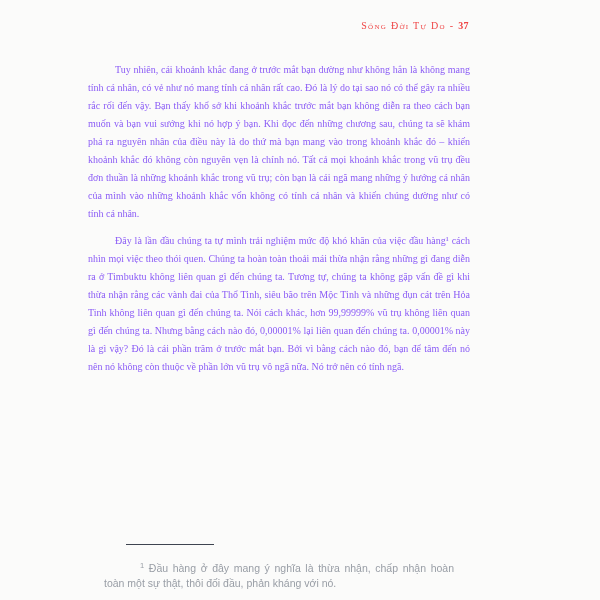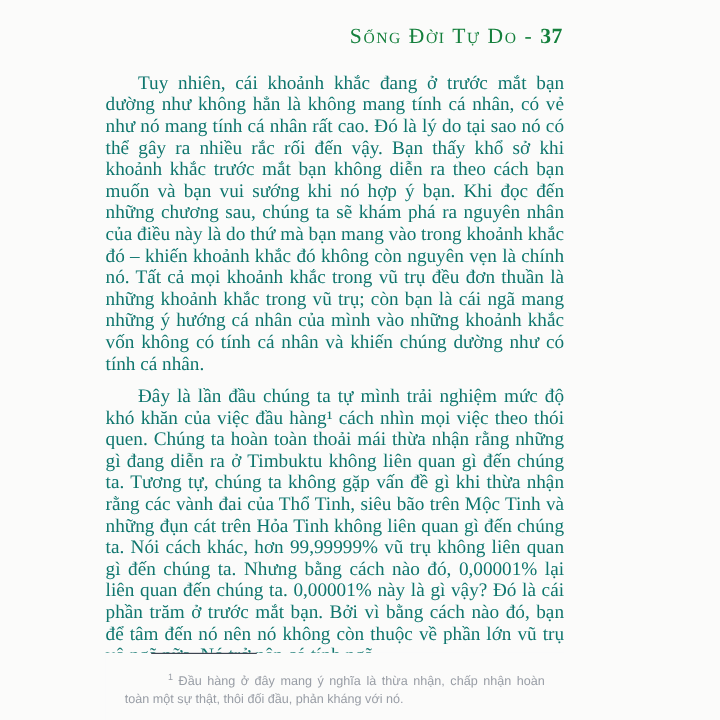--- a/index.html
+++ b/index.html
@@ -12,37 +12,37 @@
   .page {
     position: relative;
     width: 600px; height: 600px;
     background: #fbfbfa;
   }
   
   .running-header {
     position: absolute;
     top: 20px; right: 131px;
     font-variant: small-caps;
-    font-size: 18px;
+    font-size: 10px;
     letter-spacing: 1.3px;
-    color: #15803d;
+    color: #ef4444;
     white-space: nowrap;
   }
   .running-header .page-num {
     font-weight: bold;
     letter-spacing: 0.4px;
   }
   
   .body-text {
     position: absolute;
     left: 88px; top: 61px;
     width: 382px;
-    font-size: 16px;
+    font-size: 10px;
     line-height: 18px;
-    color: #0f766e;
+    color: #8b5cf6;
     text-align: justify;
   }
   .body-text p {
     margin: 0 0 9px 0;
     text-indent: 27px;
   }
   
   .footnote {
     position: absolute;
     left: 88px; top: 544px;

